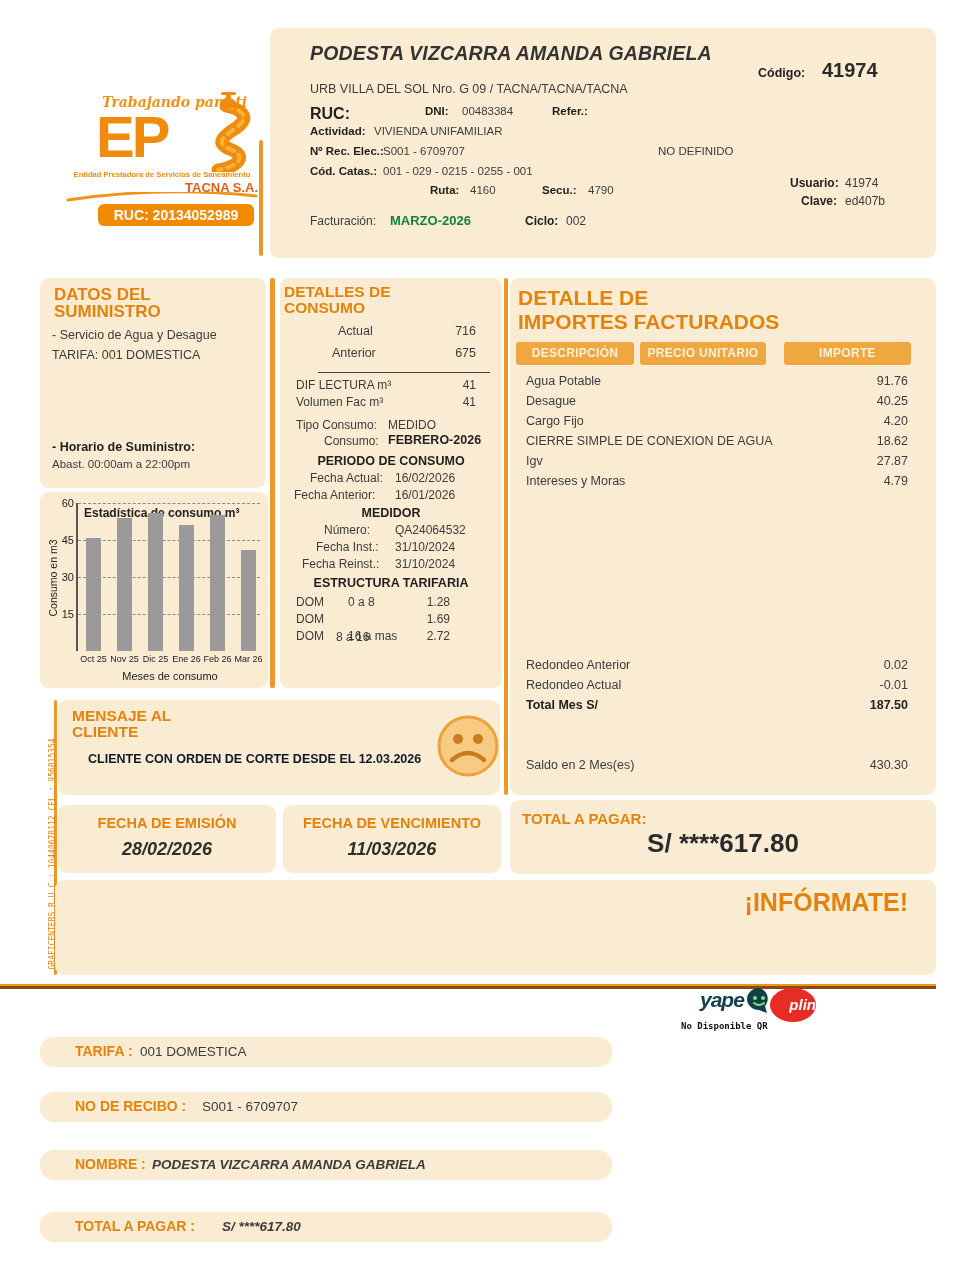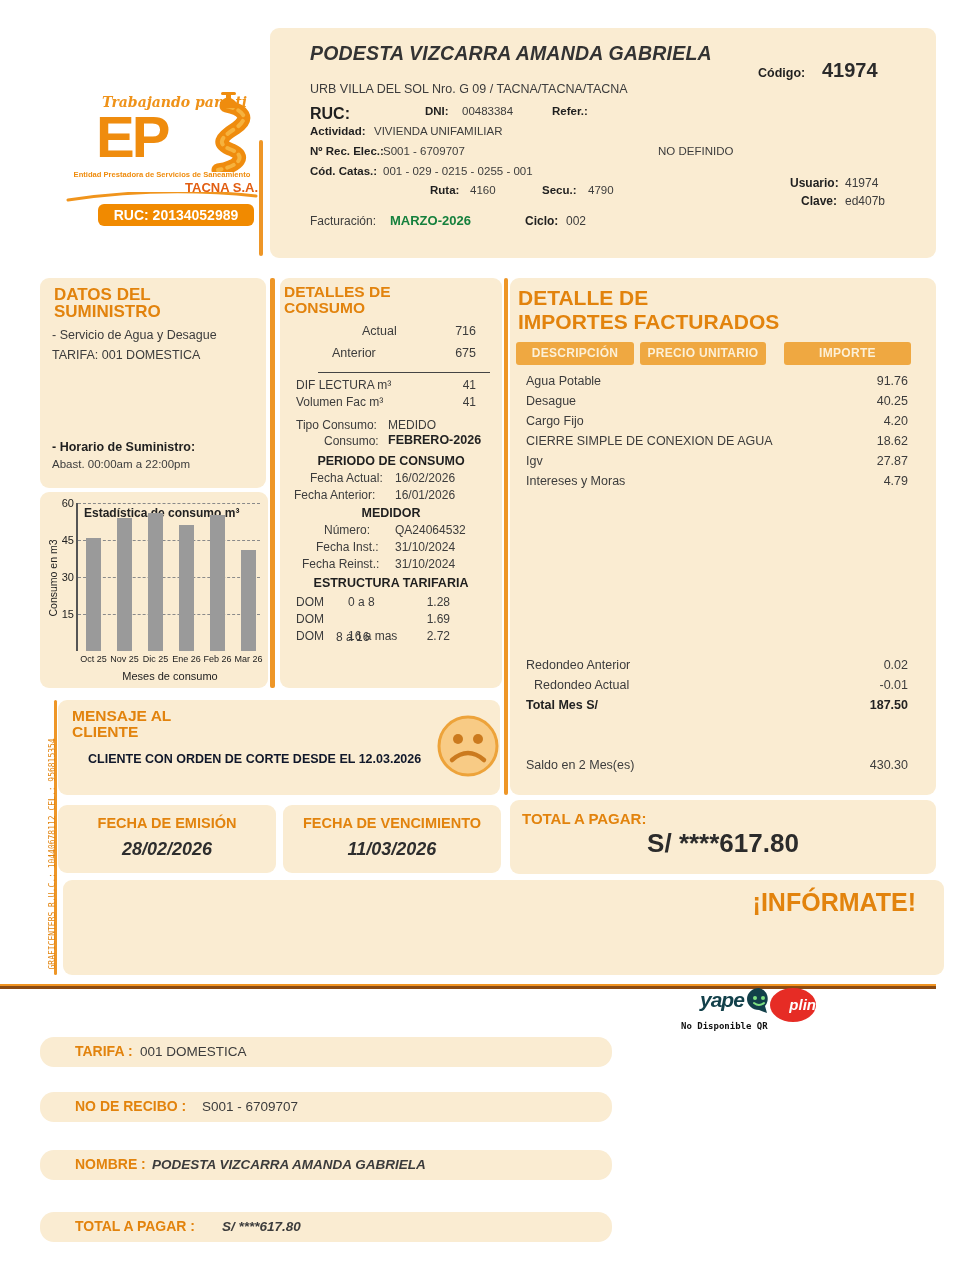--- a/index.html
+++ b/index.html
@@ -133,21 +133,21 @@
     <div class="abs" style="left:-62px; top:80px; width:150px; text-align:center; font-size:10.5px; color:#222; transform:rotate(-90deg);">Consumo en m3</div>
   </div>
 
   <div class="vline" style="left:270px; top:278px; height:410px; width:5px;"></div>
 
   <div class="panel" style="left:280px; top:278px; width:222px; height:410px;">
     <div class="abs otitle" style="left:4px; top:6px; font-size:15.5px;">
       <span>DETALLES DE</span><br>
       <span>CONSUMO</span>
     </div>
-    <div class="abs val" style="left:58px; top:46px; font-size:12.5px;margin-left:24px;">Actual</div>
+    <div class="abs val" style="left:58px; top:46px; font-size:12.5px;">Actual</div>
     <div class="abs val" style="left:150px; top:46px; width:46px; text-align:right; font-size:12.5px;">716</div>
     <div class="abs val" style="left:52px; top:68px; font-size:12.5px;">Anterior</div>
     <div class="abs val" style="left:150px; top:68px; width:46px; text-align:right; font-size:12.5px;">675</div>
     <div class="abs" style="left:38px; top:94px; width:172px; border-top:1.5px solid #444;"></div>
 
     <div class="abs val" style="left:16px; top:100px; font-size:12px;">DIF LECTURA m³</div>
     <div class="abs val" style="left:160px; top:100px; width:36px; text-align:right; font-size:12px;">41</div>
     <div class="abs val" style="left:16px; top:117px; font-size:12px;">Volumen Fac m³</div>
     <div class="abs val" style="left:160px; top:117px; width:36px; text-align:right; font-size:12px;">41</div>
 
@@ -204,21 +204,21 @@
         <div class="irow-desc" style="top: 156px;">CIERRE SIMPLE DE CONEXION DE AGUA</div>
         <div class="irow-amt" style="top: 156px;">18.62</div>
         <div class="irow-desc" style="top: 176px;">Igv</div>
         <div class="irow-amt" style="top: 176px;">27.87</div>
         <div class="irow-desc" style="top: 196px;">Intereses y Moras</div>
         <div class="irow-amt" style="top: 196px;">4.79</div>
       </div>
 
     <div class="irow-desc" style="top:380px;">Redondeo Anterior</div>
     <div class="irow-amt" style="top:380px;">0.02</div>
-    <div class="irow-desc" style="top:400px;margin-left:8px;">Redondeo Actual</div>
+    <div class="irow-desc" style="top:400px;">Redondeo Actual</div>
     <div class="irow-amt" style="top:400px;">-0.01</div>
     <div class="irow-desc" style="top:420px; font-weight:bold; color:#222;">Total Mes S/</div>
     <div class="irow-amt" style="top:420px; font-weight:bold; color:#222;">187.50</div>
 
     <div class="irow-desc" style="top:480px;">Saldo en 2 Mes(es)</div>
     <div class="irow-amt" style="top:480px;">430.30</div>
   </div>
 
   <div class="vline" style="left:54px; top:700px; height:275px; width:3px;"></div>
   <div class="abs" style="left:-53px; top:860px; width:210px; text-align:center; font-size:8px; color:#e2830d; transform:rotate(-90deg); white-space:nowrap; font-family:'DejaVu Sans Mono', monospace;">GRAFICENTERS   R.U.C.: 10440678112   CEL.: 956815354</div>
@@ -244,21 +244,21 @@
   <div class="panel" style="left:283px; top:805px; width:218px; height:68px;">
     <div class="abs datebox-label" style="left:0; top:10px; width:218px;">FECHA DE VENCIMIENTO</div>
     <div class="abs datebox-date" style="left:0; top:34px; width:218px;">11/03/2026</div>
   </div>
 
   <div class="panel" style="left:510px; top:800px; width:426px; height:74px;">
     <div class="abs" style="left:12px; top:10px; font-size:15px; font-weight:bold; color:#e2830d;">TOTAL A PAGAR:</div>
     <div class="abs" style="left:0; top:28px; width:426px; text-align:center; font-size:26px; font-weight:bold; color:#2b2b2b;">S/ ****617.80</div>
   </div>
 
-  <div class="panel" style="left:55px; top:880px; width:881px; height:95px;margin-left:8px;">
+  <div class="panel" style="left:55px; top:880px; width:881px; height:95px;">
     <div class="abs" style="right:28px; top:8px; font-size:25px; font-weight:bold; color:#e2830d;">¡INFÓRMATE!</div>
   </div>
 
   <div class="abs" style="left:0; top:984px; width:936px; height:5px; background:linear-gradient(to bottom, #ef9321 0%, #ef9321 35%, #8a4a12 35%, #8a4a12 100%);"></div>
 
   <div class="abs" style="left:700px; top:988px; font-size:21px; font-weight:bold; font-style:italic; color:#12404a; letter-spacing:-1px;">yape</div>
   <svg class="abs" style="left:745px; top:986px;" width="28" height="28" viewBox="0 0 28 28">
     <path d="M14 2 a 12 11 0 1 0 0 22 l 8 3 -2 -7 a 11 11 0 0 0 -6 -18 z" fill="#12404a"></path>
     <circle cx="10" cy="12" r="2" fill="#7ee081"></circle>
     <circle cx="18" cy="12" r="2" fill="#7ee081"></circle>

